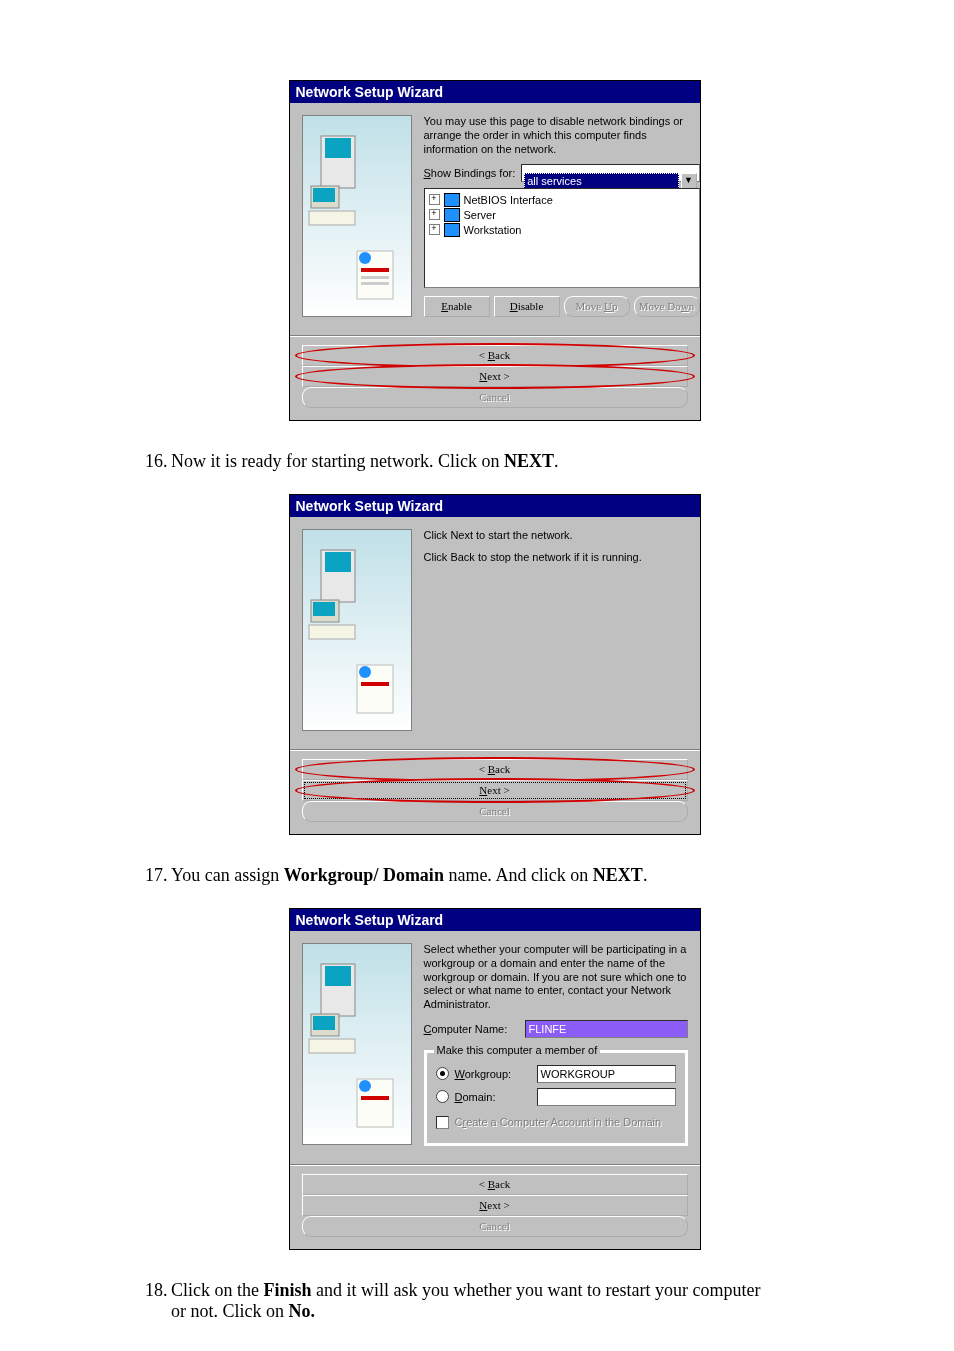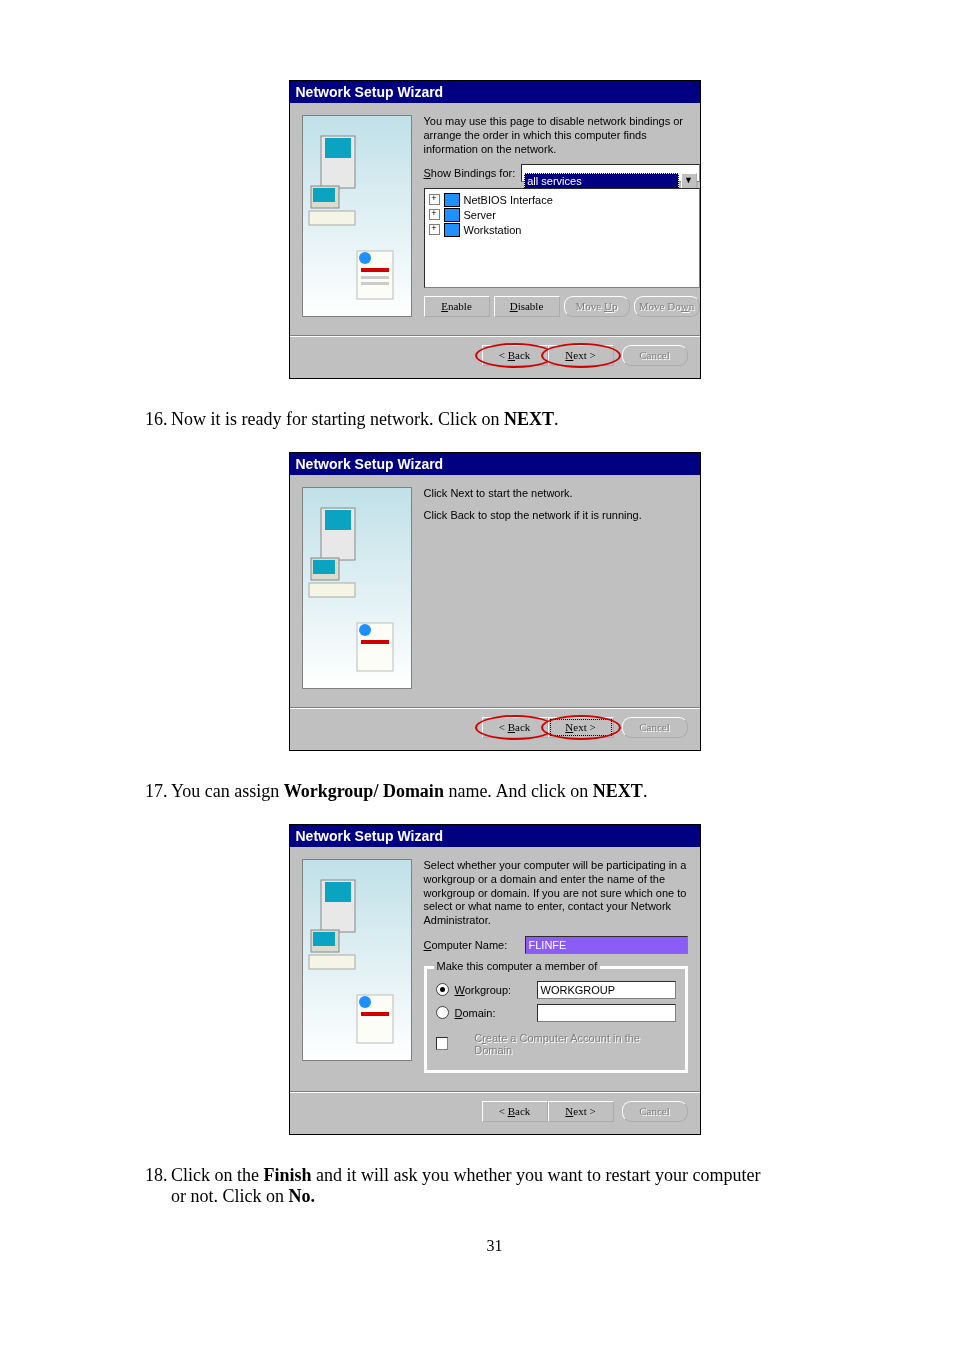--- a/index.html
+++ b/index.html
@@ -155,20 +155,21 @@
     border:none;
     border-top:1px solid #808080;
     border-bottom:1px solid #fff;
     margin:10px 0 8px;
   }
   .wiz-footer {
     padding:0 12px 12px 12px;
     display:flex;
     justify-content:flex-end;
     gap:0px;
+    flex-direction:column;
   }
   .wiz-footer .spacer { width:8px; }
   .oval-red {
     position:relative;
   }
   .oval-red::after {
     content:"";
     position:absolute;
     left:-8px; right:-8px; top:-3px; bottom:-3px;
     border:2px solid #d00000;
@@ -215,21 +216,21 @@
     height:18px;
     flex:1;
     padding:0 3px;
     line-height:16px;
     box-sizing:border-box;
   }
   .text-input.sel { background:#8b5cf6; color:#fff; }
   .chk {
     width:11px;height:11px;border:1px inset #808080;background:#fff;margin-right:6px;
   }
-  .chk-label.disabled { color:#808080; text-shadow:1px 1px 0 #fff;margin-left:20px;}
+  .chk-label.disabled { color:#808080; text-shadow:1px 1px 0 #fff;}
   .underline-accel { text-decoration: underline; }
   .page-num {
     text-align:center;
     font-family:"Times New Roman",serif;
     font-size:16px;
     margin-top:30px;
   }
   .justify { text-align:justify; }
 </style>
 </head>

